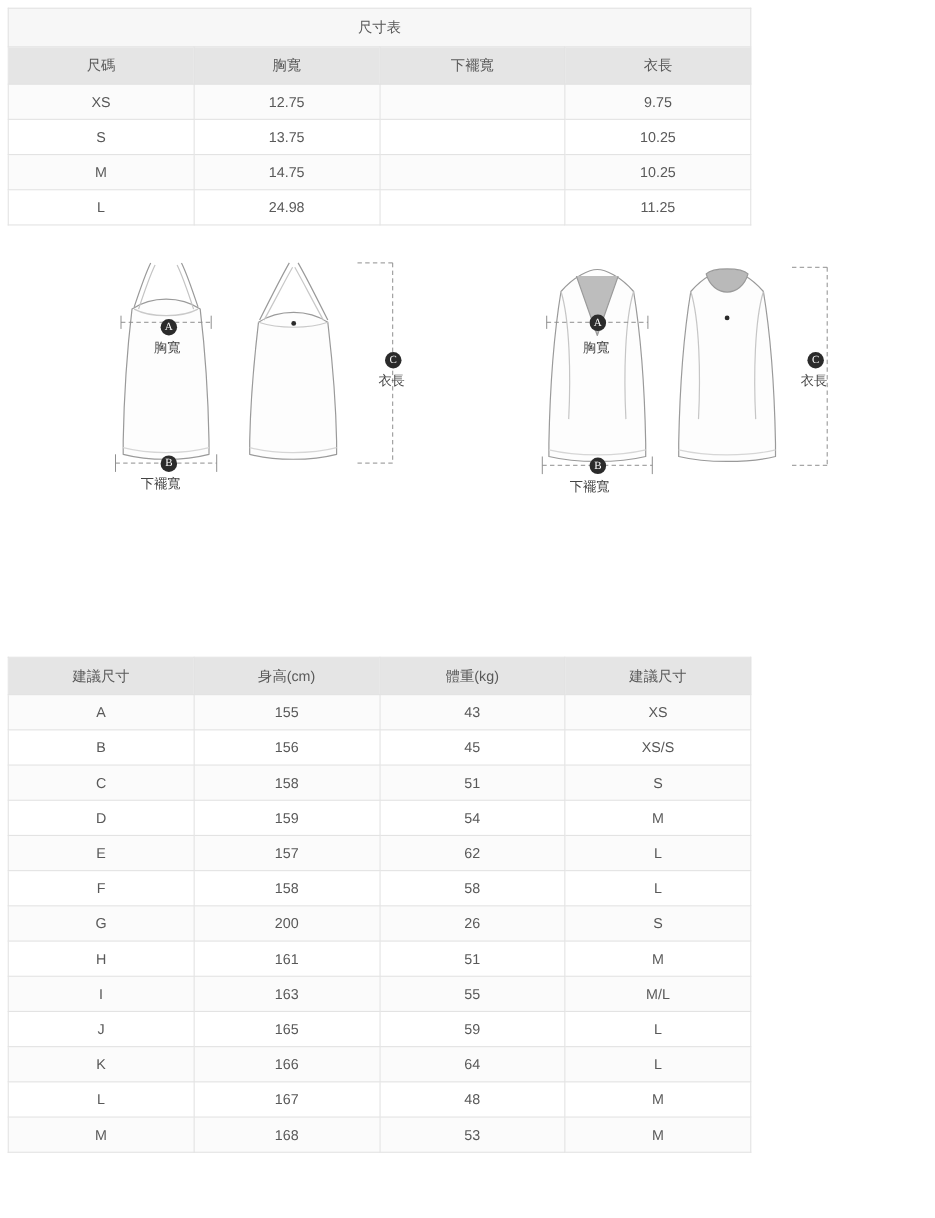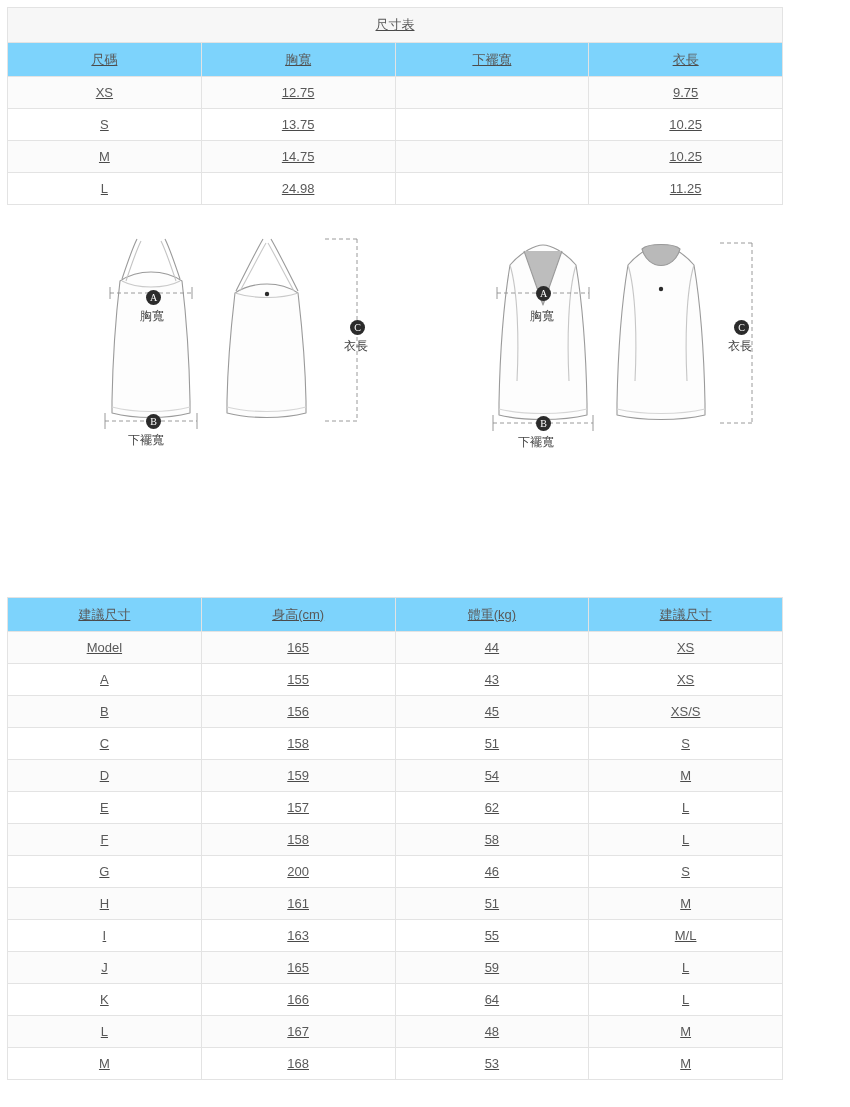--- a/index.html
+++ b/index.html
@@ -14,25 +14,24 @@
     color: #4a4a4a;
     font-size: 13px;
   }
   .page {
     width: 850px;
     position: relative;
   }
 
   
   table.sz {
-    width: 776px;
+    width: 676px;
     margin: 0 7px;
     border-collapse: collapse;
     table-layout: fixed;
-    text-decoration: underline;
   }
   table.sz td, table.sz th {
     border: 1px solid #e3e3e3;
     text-align: center;
     font-weight: normal;
     color: #595959;
     font-size: 13px;
     padding: 0;
     height: 31px;
     vertical-align: middle;
@@ -41,21 +40,21 @@
     border: 1px solid #e3e3e3;
     border-bottom: none;
     background: #f7f7f7;
     height: 34px;
     line-height: 34px;
     font-size: 13px;
     color: #595959;
     caption-side: top;
   }
   table.sz thead td {
-    background: #7dd3fc;
+    background: #e5e5e5;
     height: 33px;
   }
   table.sz tbody tr:nth-child(odd) td {
     background: #fbfbfb;
   }
   table.sz tbody tr:nth-child(even) td {
     background: #ffffff;
   }
 
   .tbl-wrap-1 { padding-top: 7px; }
@@ -253,26 +252,20 @@
       <thead>
         <tr>
           <td>建議尺寸</td>
           <td>身高(cm)</td>
           <td>體重(kg)</td>
           <td>建議尺寸</td>
         </tr>
       </thead>
       <tbody>
         <tr>
-          <td>Model</td>
-          <td>165</td>
-          <td>44</td>
-          <td>XS</td>
-        </tr>
-        <tr>
           <td>A</td>
           <td>155</td>
           <td>43</td>
           <td>XS</td>
         </tr>
         <tr>
           <td>B</td>
           <td>156</td>
           <td>45</td>
           <td>XS/S</td>
@@ -297,21 +290,21 @@
         </tr>
         <tr>
           <td>F</td>
           <td>158</td>
           <td>58</td>
           <td>L</td>
         </tr>
         <tr>
           <td>G</td>
           <td>200</td>
-          <td>46</td>
+          <td>26</td>
           <td>S</td>
         </tr>
         <tr>
           <td>H</td>
           <td>161</td>
           <td>51</td>
           <td>M</td>
         </tr>
         <tr>
           <td>I</td>

